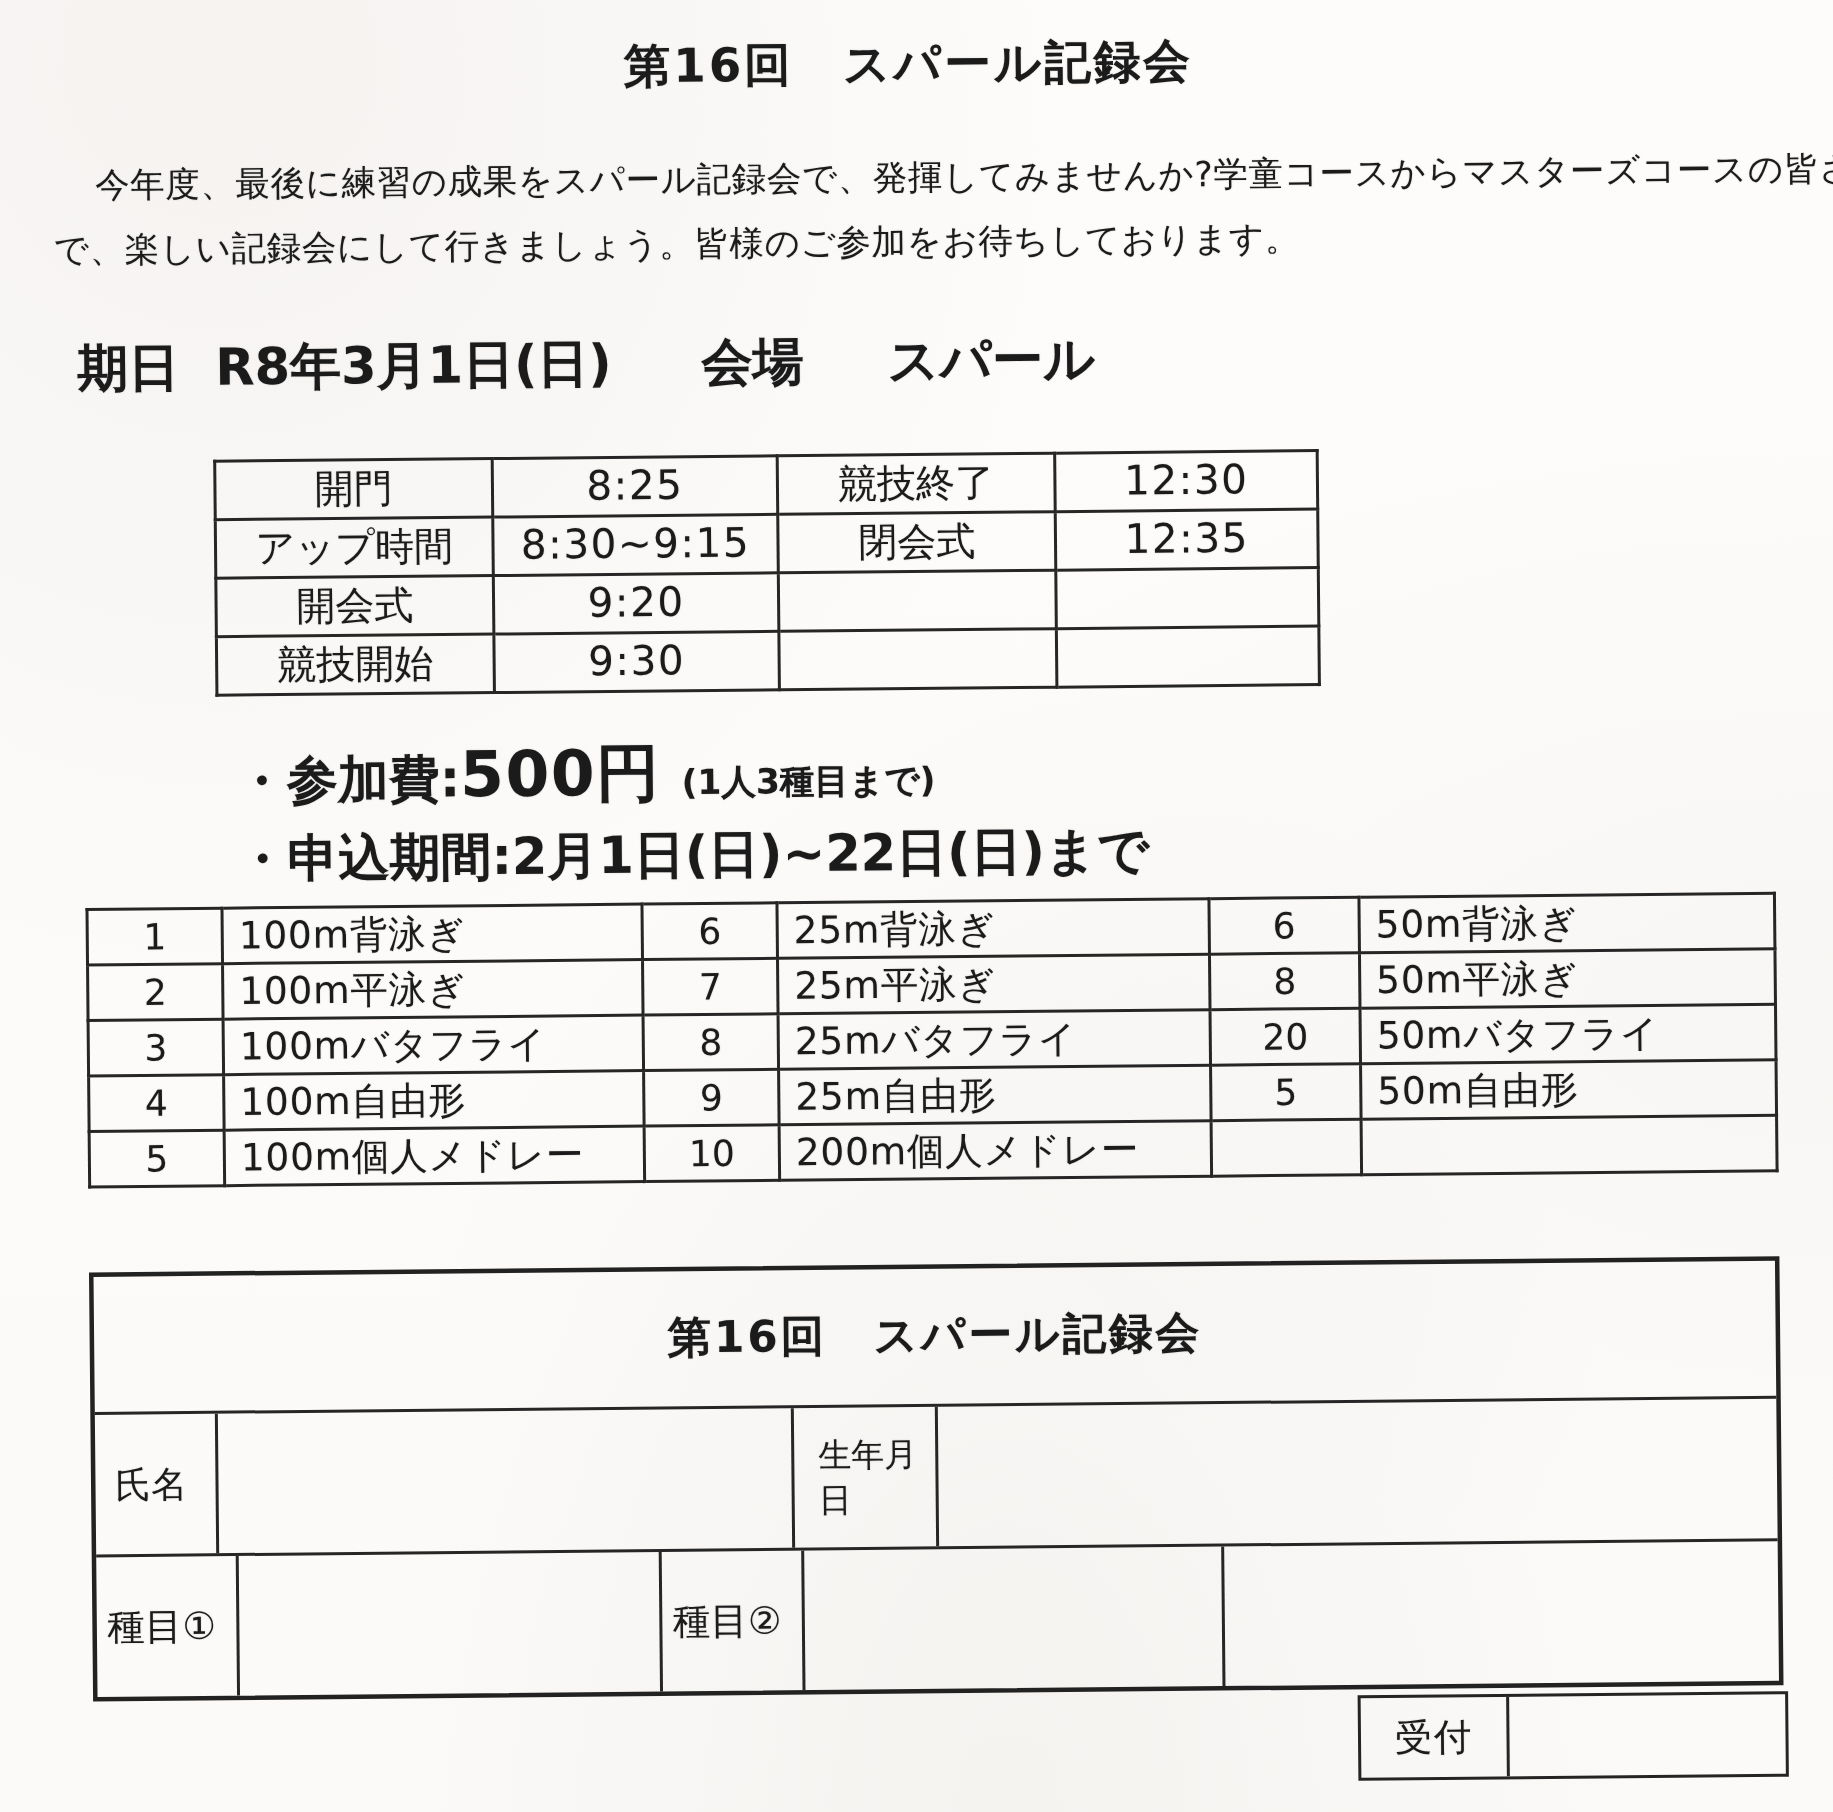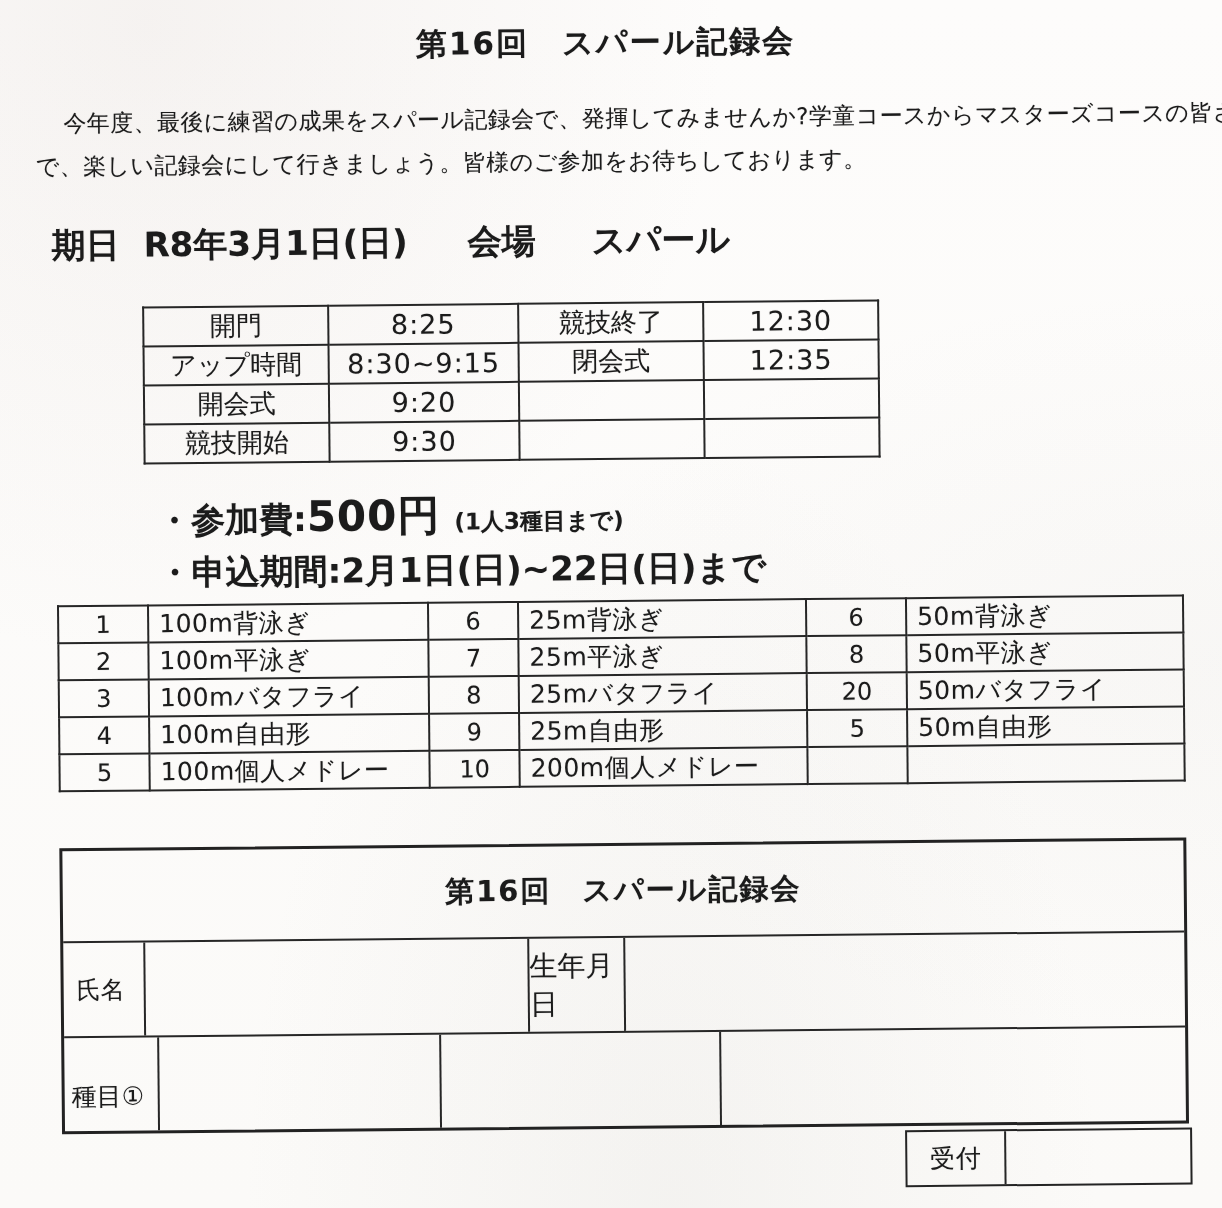--- a/index.html
+++ b/index.html
@@ -49,26 +49,26 @@
   .form{position:absolute;left:57px;top:843px;width:1121px;border:3px solid #222;}
   .f-row{display:flex;}
   .f-row + .f-row{border-top:2px solid #262626;}
   .f-title{height:90px;align-items:center;justify-content:center;
     font-size:29px;font-weight:700;letter-spacing:2px;}
   .f-r2{height:93px;}
   .f-r3{height:93px;}
   .f-cell{height:100%;box-sizing:border-box;display:flex;align-items:center;}
   .f-cell + .f-cell{border-left:2px solid #262626;}
   .f-label{font-size:24px;padding-left:13px;}
-  .f-label-c{font-size:28px;justify-content:center;padding-left:0;}
+  .f-label-c{font-size:22px;justify-content:center;padding-left:16px;}
   .w80{width:80px;flex:none;}  .w384{width:384px;flex:none;}  .w96{width:96px;flex:none;}
   .w93{width:93px;flex:none;}  .w282{width:282px;flex:none;} .w95{width:95px;flex:none;}
   .w280{width:280px;flex:none;}
   .grow{flex:1;}
-  .f-evt{font-size:25px;padding-left:7px;margin-top:12px;}
+  .f-evt{font-size:25px;padding-left:7px;}
 
   .reception{position:absolute;left:900px;top:1133px;width:287px;height:57px;
     border:2.5px solid #242424;box-sizing:border-box;display:flex;}
   .r-label{width:97px;flex:none;border-right:2px solid #262626;display:flex;
     align-items:center;justify-content:center;font-size:25px;letter-spacing:1px;}
   .r-blank{flex:1;}
 </style>
 </head>
 <body>
 
@@ -192,20 +192,23 @@
       <div class="f-cell f-label-c w96">
         <span>生年月日</span>
       </div>
       <div class="f-cell grow"></div>
     </div>
     <div class="f-row f-r3">
       <div class="f-cell f-evt w93">
         <span>種目①</span>
       </div>
       <div class="f-cell w282"></div>
+      <div class="f-cell f-evt w95">
+        <span>種目②</span>
+      </div>
       <div class="f-cell w280"></div>
       <div class="f-cell grow"></div>
     </div>
   </div>
 
   <div class="reception txt">
     <div class="r-label">
       <span>受付</span>
     </div>
     <div class="r-blank"></div>

